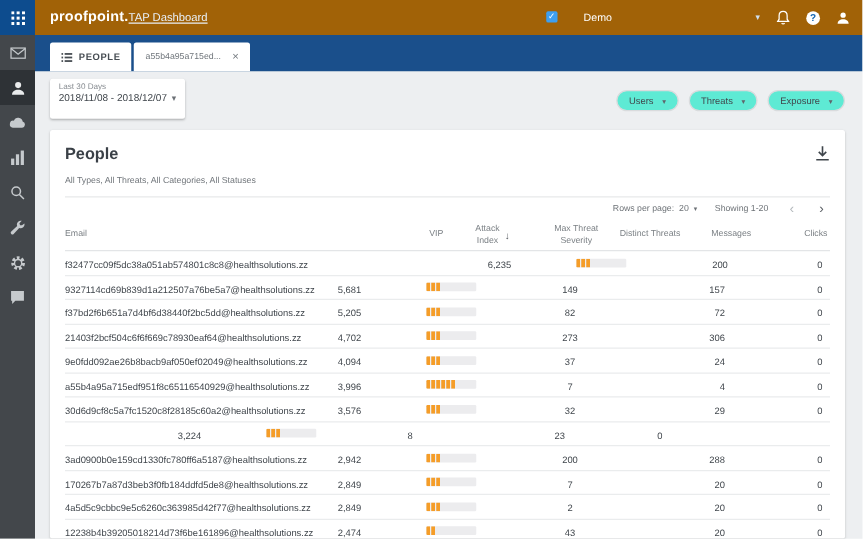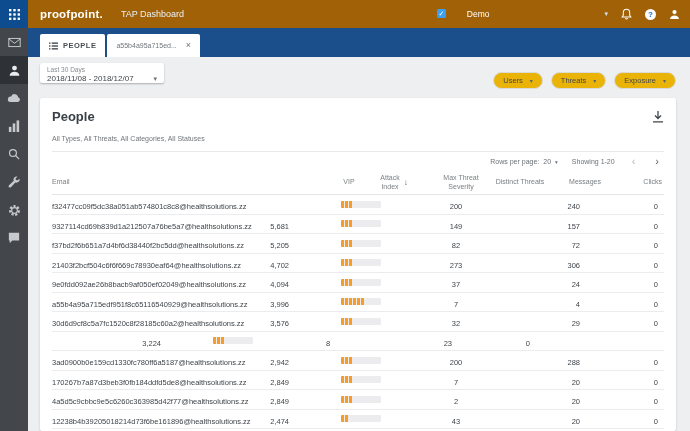--- a/index.html
+++ b/index.html
@@ -3,21 +3,21 @@
 <meta charset="utf-8">
 <style>
   * { margin:0; padding:0; box-sizing:border-box; }
   html,body { width:690px; height:431px; overflow:hidden; }
   body { font-family:"Liberation Sans", sans-serif; background:#edeff1; position:relative; }
 
   
   .topbar { height:28px; background:#a16207; display:flex; align-items:center; }
   .waffle { width:28px; height:28px; background:#0d4c8e; display:flex; align-items:center; justify-content:center; flex:0 0 28px; cursor:pointer; }
   .logo { margin-left:12px; color:#fff; font-size:11.5px; font-weight:bold; letter-spacing:.2px; }
-  .app-title { margin-left:18px; color:#e9f0f8; font-size:9px; }
+  .app-title { color:#e9f0f8; font-size:9px;text-decoration:underline; }
   .topbar .spacer { flex:1; }
   .demo { display:flex; gap:21px; color:#fff; font-size:8.5px; cursor:pointer; }
   .demo .box { width:9px; height:9px; background:#3d9ff0; border-radius:1.5px; color:#fff; font-size:7px; line-height:9px; text-align:center; }
   .account { margin-left:13px; color:#e8eef5; font-size:8px; max-width:95px; white-space:nowrap; overflow:hidden; text-overflow:ellipsis; cursor:pointer;margin-top:46px; }
   .acct-caret { margin-left:9px; color:#cfe0f0; font-size:7px; cursor:pointer; }
   .top-icon { margin-left:13px; display:flex; align-items:center; cursor:pointer; }
   .help-circle { width:11px; height:11px; border-radius:50%; background:#fff; color:#1566b2; font-size:8px; font-weight:bold; display:flex; align-items:center; justify-content:center; }
   .top-icon:last-child { margin-right:10px; }
 
   
@@ -30,27 +30,27 @@
   
   .tabstrip { height:29px; background:#1a4f8b; display:flex; align-items:flex-end; padding-left:12px; }
   .tab { height:23px; background:#fff; display:flex; align-items:center; padding:0 9px; margin-right:2px; border-radius:2px 2px 0 0; cursor:pointer; }
   .tab-people { font-size:7.5px; font-weight:bold; color:#474d53; letter-spacing:.5px; gap:5px; }
   .tab-detail { font-size:7px; color:#70767c; }
   .tab-close { margin-left:9px; font-size:9px; color:#70767c; line-height:1; }
 
   
   .content { flex:1; display:flex; flex-direction:column; padding:6px 14px 0 12px; overflow:hidden; }
   .filters-row { display:flex; align-items:flex-start; }
-  .date-card { background:#fff; width:124px; border-radius:2px; box-shadow:0 1px 2px rgba(0,0,0,.28); padding:3px 7px 0; cursor:pointer; }
+  .date-card { background:#fff; width:108px; border-radius:2px; box-shadow:0 1px 2px rgba(0,0,0,.28); padding:3px 7px 12px; cursor:pointer; }
   .date-label { font-size:6.5px; color:#878c91; }
   .date-value-row { display:flex; align-items:center; margin-top:1px; }
   .date-value { font-size:8px; color:#3f454b; }
   .date-caret { margin-left:auto; font-size:7px; color:#6d7277; }
   .pills { margin-left:auto; margin-top:9px; display:flex; gap:8px; }
-  .pill { height:17px; background:#eab308; border:1px solid #d9dbdd; border-radius:9px; display:flex; align-items:center; gap:7px; padding:0 9px; font-size:7.5px; color:#41474d; cursor:pointer; }
+  .pill { height:17px; background:#5eead4; border:1px solid #d9dbdd; border-radius:9px; display:flex; align-items:center; gap:7px; padding:0 9px; font-size:7.5px; color:#41474d; cursor:pointer; }
   .pill .pill-caret { font-size:6px; color:#5f656b; }
 
   
   .card { margin-top:9px; background:#fff; border-radius:2px; box-shadow:0 1px 2px rgba(0,0,0,.22); flex:1; display:flex; flex-direction:column; overflow:hidden; padding:0 12px; }
   .card-head { padding-top:11px; display:flex; align-items:center; }
   .card-title { font-size:13px; font-weight:bold; color:#3a4047; }
   .dl { margin-left:auto; cursor:pointer; display:flex; }
   .card-sub { margin-top:11px; font-size:7px; color:#71767b; }
   .pag { margin-top:9px; border-top:1px solid #e7e9ea; height:20px; display:flex; align-items:center; justify-content:flex-end; gap:14px; font-size:7px; color:#6d7277; }
   .rpp { display:flex; align-items:center; gap:4px; cursor:pointer; }
@@ -285,29 +285,29 @@
           </div>
           <div class="c-dist">Distinct Threats</div>
           <div class="c-msg">Messages</div>
           <div class="c-clicks">Clicks</div>
         </div>
 
         <div class="tbody">
             <div class="trow">
               <div class="c-email"><span class="cell-text">f32477cc09f5dc38a051ab574801c8c8@healthsolutions.zz</span></div>
               <div class="c-vip"><span class="cell-text"></span></div>
+              <div class="c-attack"><span class="cell-text">6,235</span></div>
               <div class="c-sev">
                 <div class="sev-track">
                   <div class="sev-seg"></div>
                   <div class="sev-seg"></div>
                   <div class="sev-seg"></div>
                 </div>
               </div>
               <div class="c-dist"><span class="cell-text">200</span></div>
-              <div class="c-msg"><span class="cell-text">240</span></div>
               <div class="c-clicks"><span class="cell-text">0</span></div>
             </div>
             <div class="trow">
               <div class="c-email"><span class="cell-text">9327114cd69b839d1a212507a76be5a7@healthsolutions.zz</span></div>
               <div class="c-vip"><span class="cell-text"></span></div>
               <div class="c-attack"><span class="cell-text">5,681</span></div>
               <div class="c-sev">
                 <div class="sev-track">
                   <div class="sev-seg"></div>
                   <div class="sev-seg"></div>

